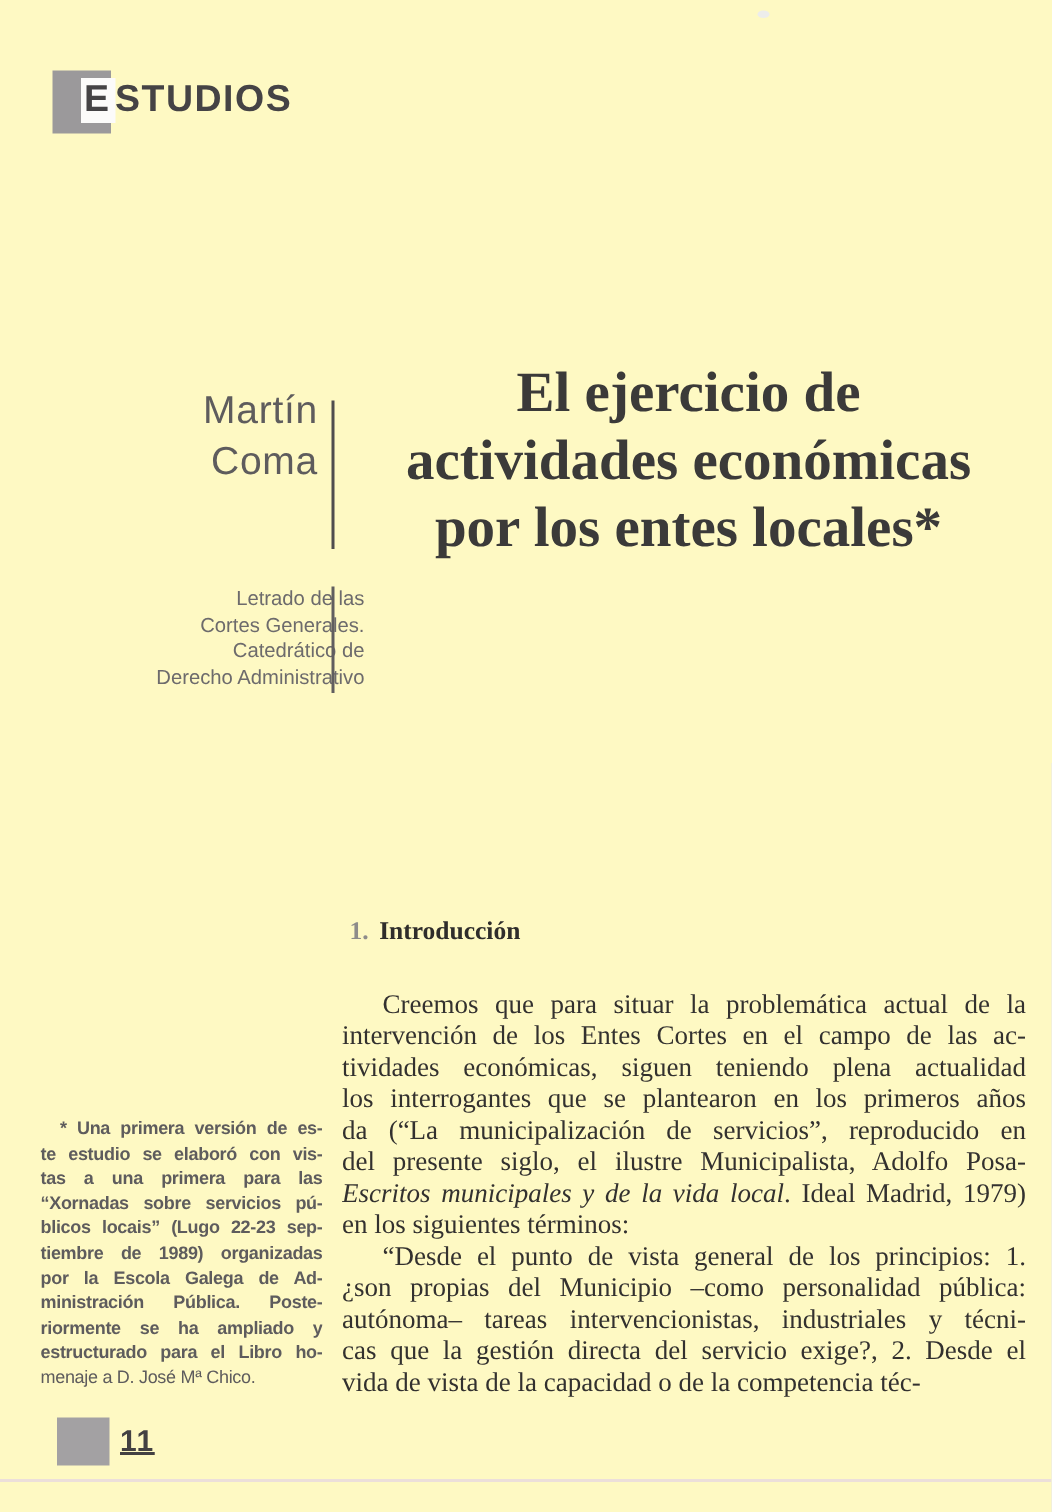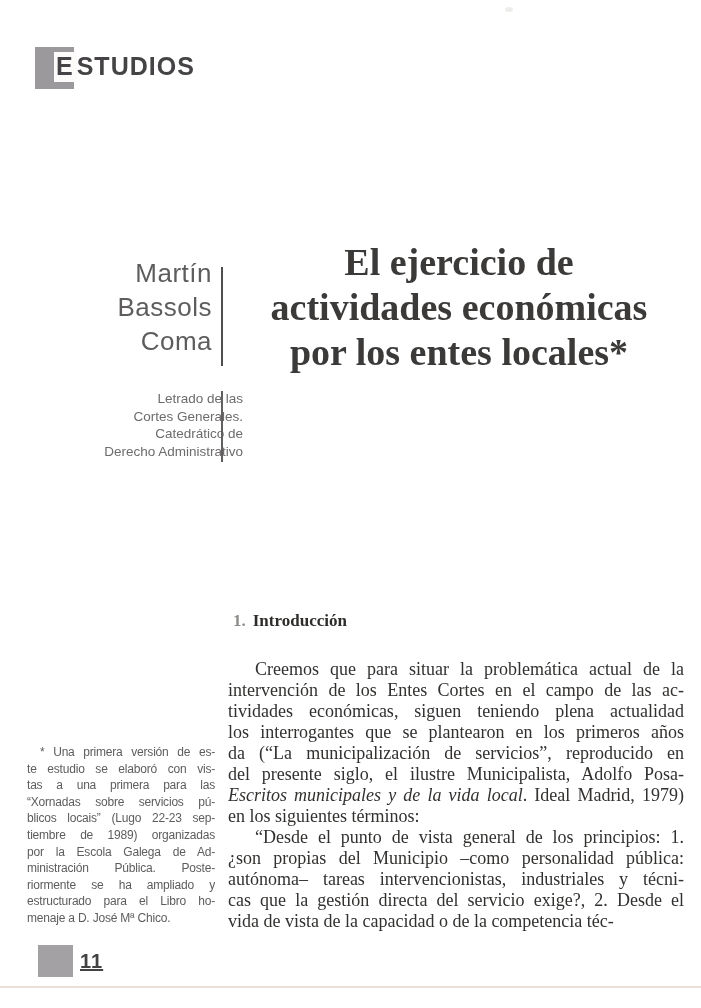--- a/index.html
+++ b/index.html
@@ -1,18 +1,18 @@
 <!DOCTYPE html>
 <html><head>
 <meta charset="utf-8">
 <style>
   html, body { margin:0; padding:0; background:#e9e9e9; }
   .page {
     position:relative; width:701px; height:1008px;
-    background:#ffffff; overflow:hidden;
+    background:#fef9c3; overflow:hidden;
     font-family:"Liberation Serif", serif; color:#33312f;
   }
 
   
   .header-square { position:absolute; left:35px; top:47px; width:39px; height:42px; background:#9b999b; }
   .header-label {
     position:absolute; left:54px; top:52px; z-index:2;
     font-family:"Liberation Sans", sans-serif; font-weight:bold;
     font-size:25px; letter-spacing:1px; color:#454345; white-space:nowrap;
   }
@@ -46,21 +46,21 @@
   .body-text .line.indent { padding-left:27px; }
   .italic { font-style:italic; }
 
   
   .footnote {
     position:absolute; left:27px; top:744px; width:188px;
     font-family:"Liberation Sans", sans-serif; font-size:12px; line-height:16.6px;
     letter-spacing:-0.2px; color:#5e5c5d;
   }
   .footnote .line { height:16.6px; overflow:hidden; }
-  .footnote .line.justify { text-align:justify; text-align-last:justify; }
+  .footnote .line.justify { text-align:justify; text-align-last:justify;font-weight:bold; }
   .footnote .line.indent { padding-left:13px; }
 
   
   .footer-square { position:absolute; left:38px; top:945px; width:35px; height:32px; background:#a3a1a3; }
   .page-number {
     position:absolute; left:80px; top:950px;
     font-family:"Liberation Sans", sans-serif; font-size:20px; font-weight:bold;
     letter-spacing:1px; color:#434142;text-decoration:underline;
   }
   .bottom-rule { position:absolute; left:0; top:986px; width:701px; height:2px; background:#ecdfda; }
@@ -71,21 +71,20 @@
 
 <div class="page">
 
   <div class="scan-artifact"></div>
 
   <div class="header-square"></div>
   <div class="header-label"><span class="first-letter">E</span><span>STUDIOS</span></div>
 
   <div class="author-block">
       <div class="line">Martín</div>
-      <div class="line">Bassols</div>
       <div class="line">Coma</div>
     </div>
   <div class="vbar-author"></div>
 
   <div class="title-block">
       <div class="line">El ejercicio de</div>
       <div class="line">actividades económicas</div>
       <div class="line">por los entes locales*</div>
     </div>
 

